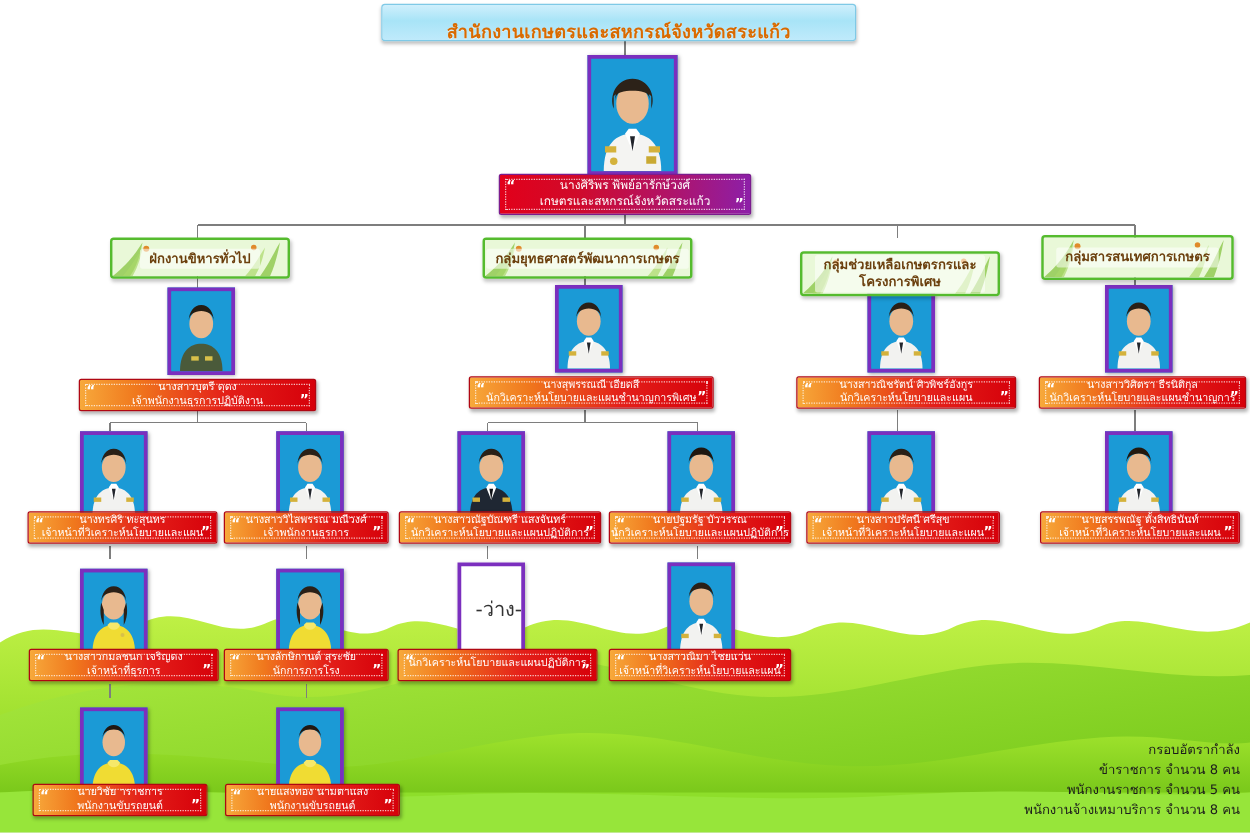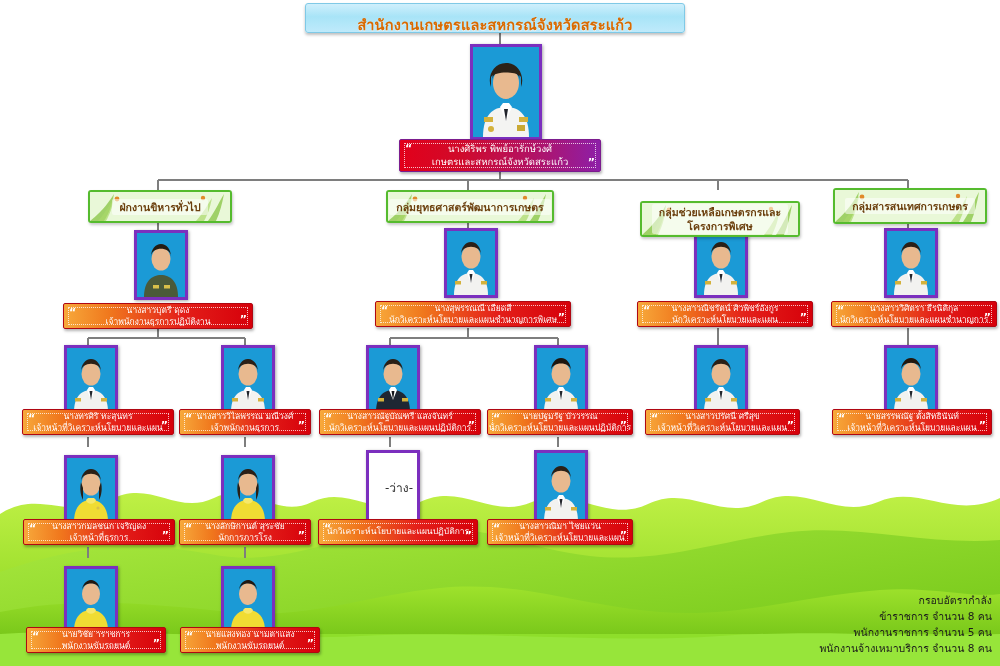--- a/index.html
+++ b/index.html
@@ -38,21 +38,21 @@
     border:3px solid #7b2fbe;
     background:#1b9ad6;
     box-shadow:1px 1px 3px rgba(0,0,0,.35);
     overflow:hidden;
   }
   .photo svg{display:block;width:100%;height:100%;}
   .photo.vacant{
     background:#ffffff;border:3px solid #7b2fbe;
     display:flex;align-items:center;justify-content:center;
   }
-  .photo.vacant span{color:#333;font-size:12px;margin-left:12px;}
+  .photo.vacant span{color:#333;font-size:16px;margin-left:12px;}
 
   
   .plate{
     position:absolute;z-index:5;
     background:linear-gradient(90deg,#f7a93b 0%,#f0781d 24%,#e4201a 62%,#d6000a 100%);
     border:1px solid #b00712;
     border-radius:2px;
     box-shadow:1px 2px 3px rgba(0,0,0,.3);
     color:#ffffff;
     display:flex;flex-direction:column;justify-content:center;align-items:center;

